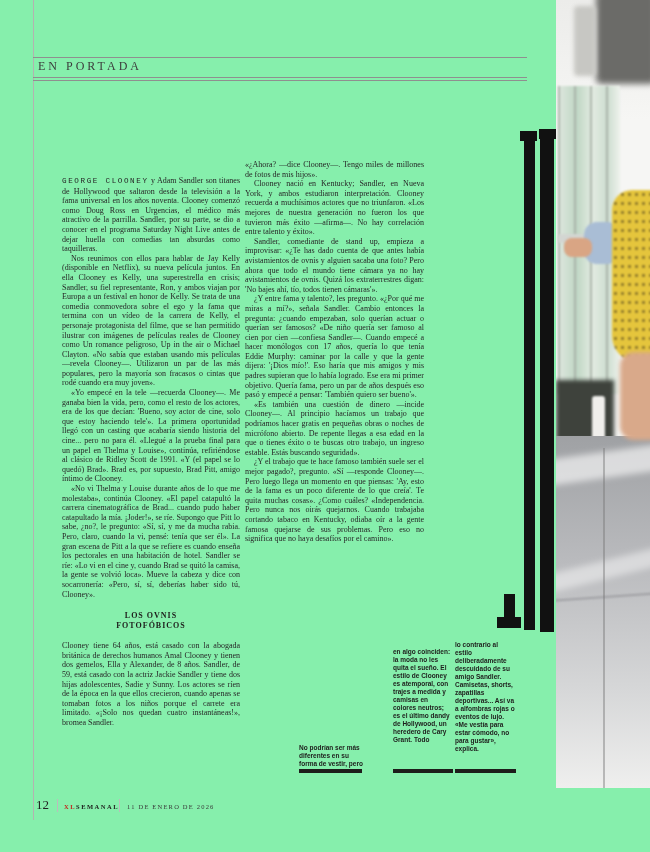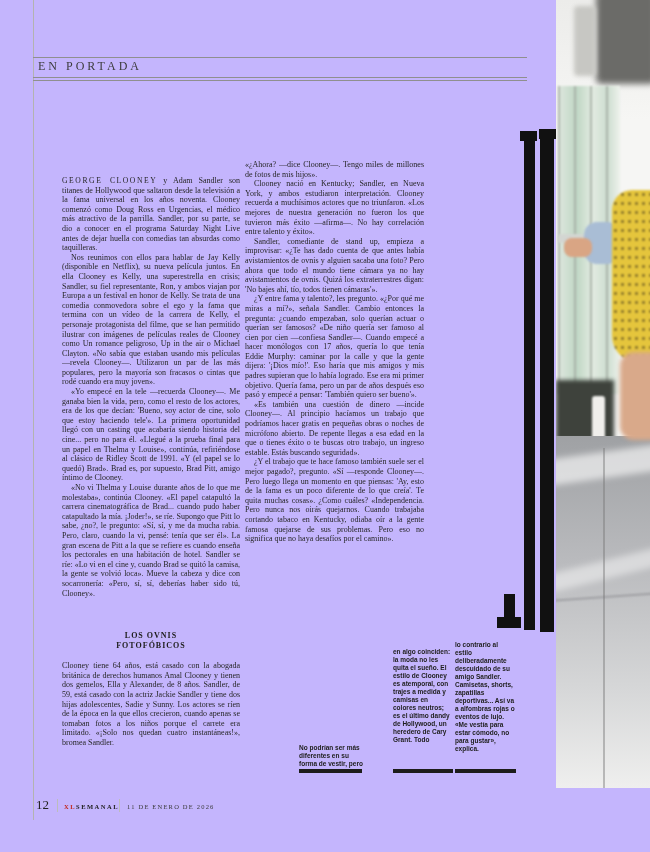--- a/index.html
+++ b/index.html
@@ -1,33 +1,33 @@
 <!DOCTYPE html>
 <html><head>
 <meta charset="utf-8">
 <style>
   html,body{margin:0;padding:0;background:#e9e9e9;}
-  #page{position:relative;width:650px;height:852px;background:#c4b5fd;overflow:hidden;
+  #page{position:relative;width:650px;height:852px;background:#86efac;overflow:hidden;
         font-family:"Liberation Serif",serif;}
   .abs{position:absolute;}
 
   
   .rule{background:#8f8f8f;height:1px;}
   #section-label{left:38px;top:59px;font-size:12px;letter-spacing:3px;color:#3c3c3c;}
 
   
   #left-rule{left:33px;top:0;width:1px;height:820px;background:#b3b3b0;}
 
   
   .bodycol{font-size:8px;line-height:9.6px;color:#262626;text-align:justify;}
   .bodycol p{margin:0;}
   .bodycol p.ind{text-indent:9px;}
-  .lead-caps{letter-spacing:1.6px;font-size:7.6px;}
+  .lead-caps{letter-spacing:1.6px;font-size:7.6px;font-family:Liberation Mono, monospace;}
   .crosshead{text-align:center;font-weight:bold;font-size:8px;letter-spacing:1px;
-             line-height:10px;color:#1d1d1b;margin:33px 0 10px 0;}
+             line-height:10px;color:#1d1d1b;margin:12px 0 10px 0;}
 
   
   .feat-h{font-family:"Liberation Sans",sans-serif;font-weight:bold;font-size:22px;
           line-height:22px;color:#1d1d1b;transform:scaleX(0.62);transform-origin:0 50%;
           white-space:nowrap;}
   .feat-txt{font-family:"Liberation Sans",sans-serif;font-weight:bold;font-size:6.5px;
             line-height:8px;color:#1d1d1b;}
   .feat-bar{height:4px;background:#1d1d1b;}
 
   

